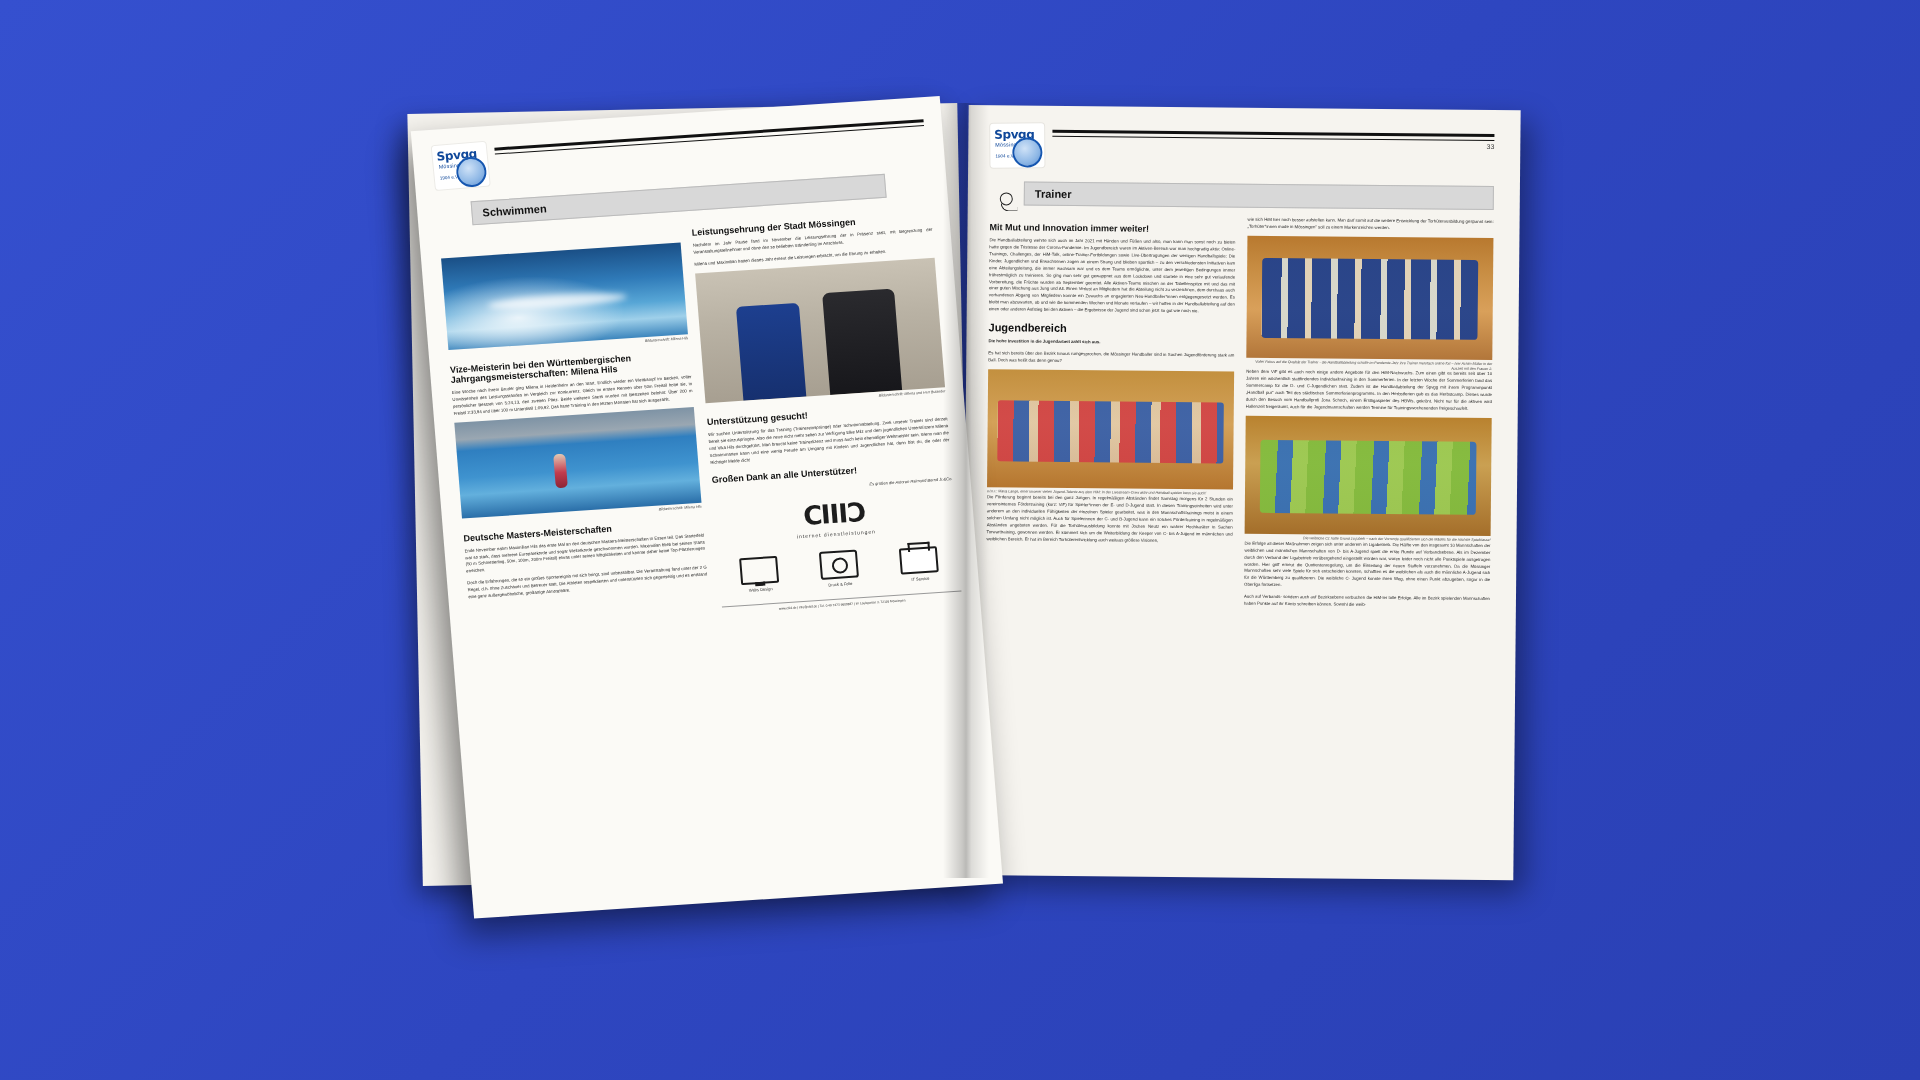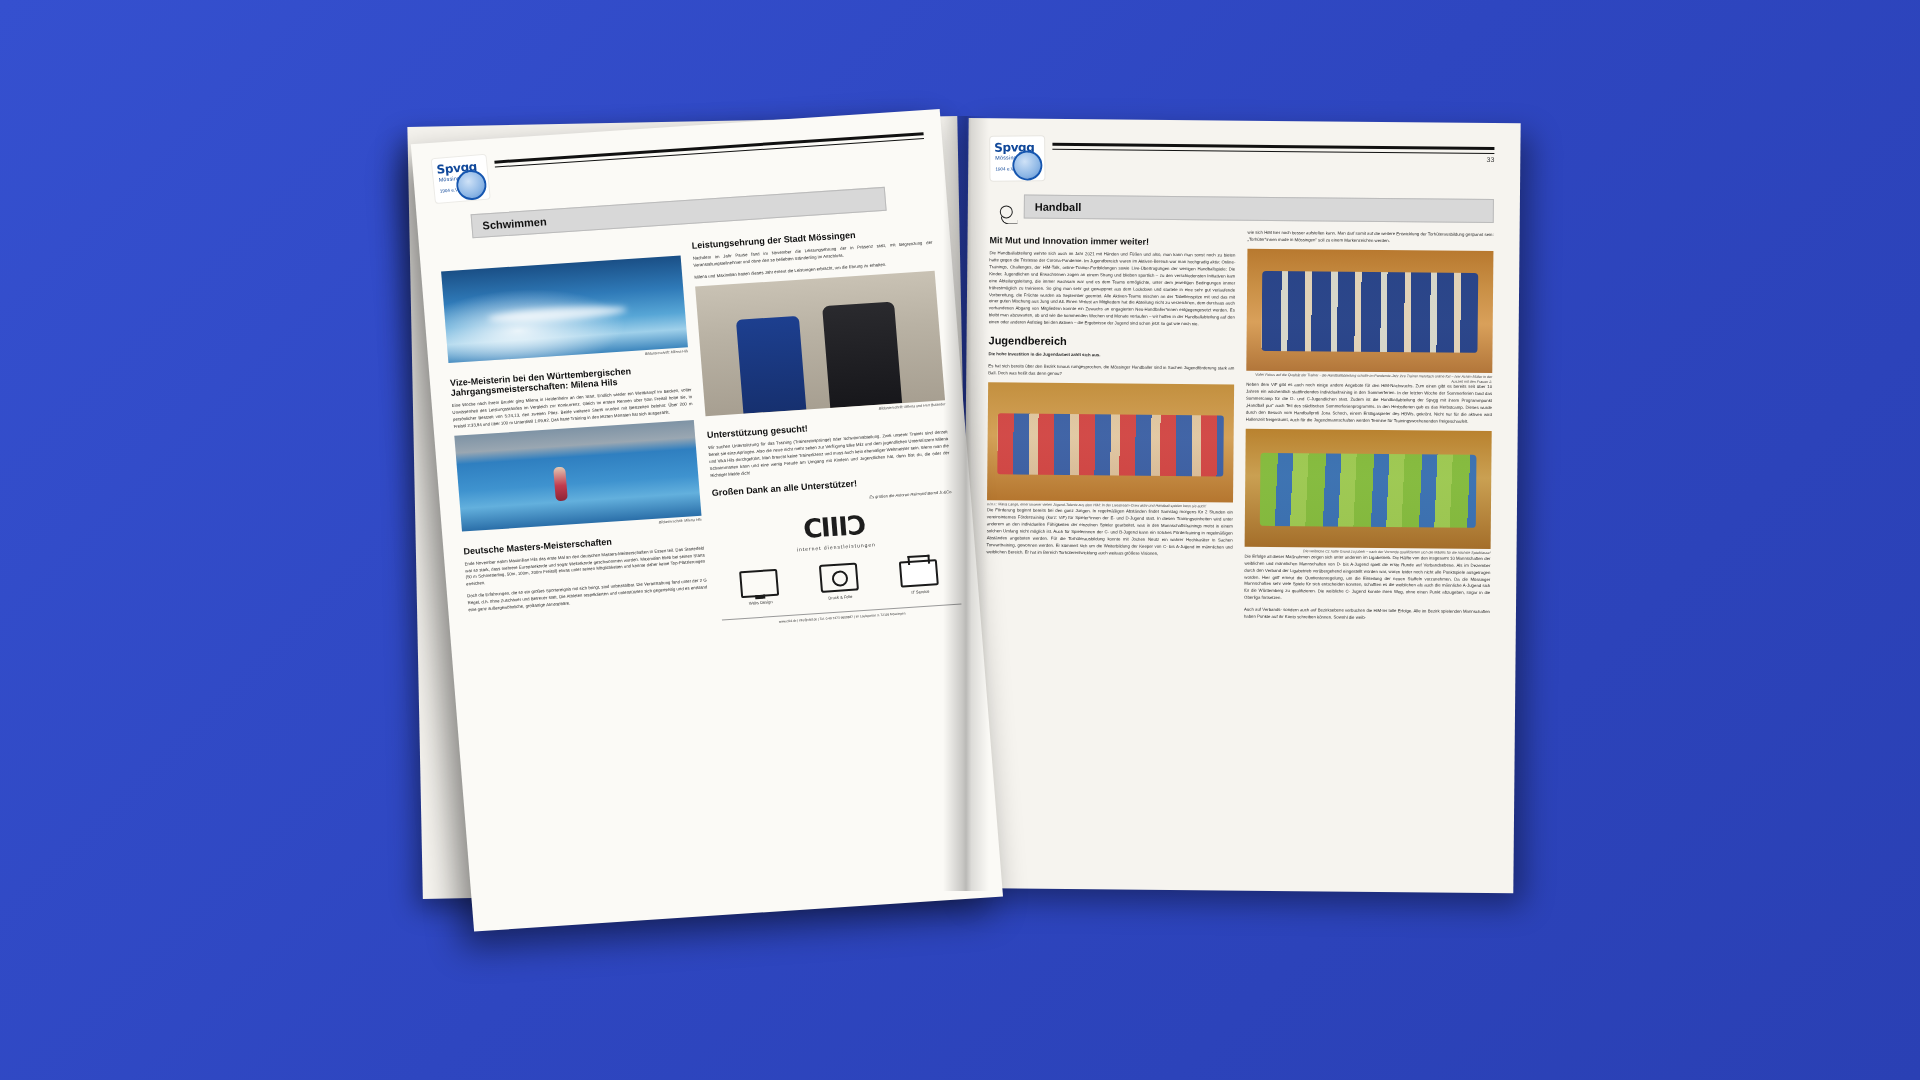--- a/index.html
+++ b/index.html
@@ -17,21 +17,21 @@
     width: 1920px;
     height: 1080px;
     background: linear-gradient(135deg, #3550cf 0%, #2e46c0 50%, #2a40b4 100%);
     overflow: hidden;
   }
 
   
   .spread {
     position: absolute;
     left: 415px;
-    top: 108px;
+    top: 95px;
     width: 1100px;
     height: 790px;
   }
 
   .page {
     position: absolute;
     background: #f6f4ef;
     box-sizing: border-box;
     overflow: hidden;
   }
@@ -440,21 +440,21 @@
           <div class="logo-year">1904 e.V.</div>
         </div>
         <div class="rule-wrap">
           <div class="rule-thick"></div>
           <div class="rule-thin"></div>
           <div class="page-num" style="text-align:right;">33</div>
         </div>
       </div>
 
       <div class="section-bar" style="margin-left:34px;">
-        <span>Handball</span>
+        <span>Trainer</span>
       </div>
       <div class="section-mark" style="position:absolute; left:30px; top:86px;">
         <div class="handball-ball"></div>
         <div class="handball-arm"></div>
       </div>
 
       <div class="cols">
 
         <div class="col">
           <h3 class="headline">Mit Mut und Innovation immer weiter!</h3>

